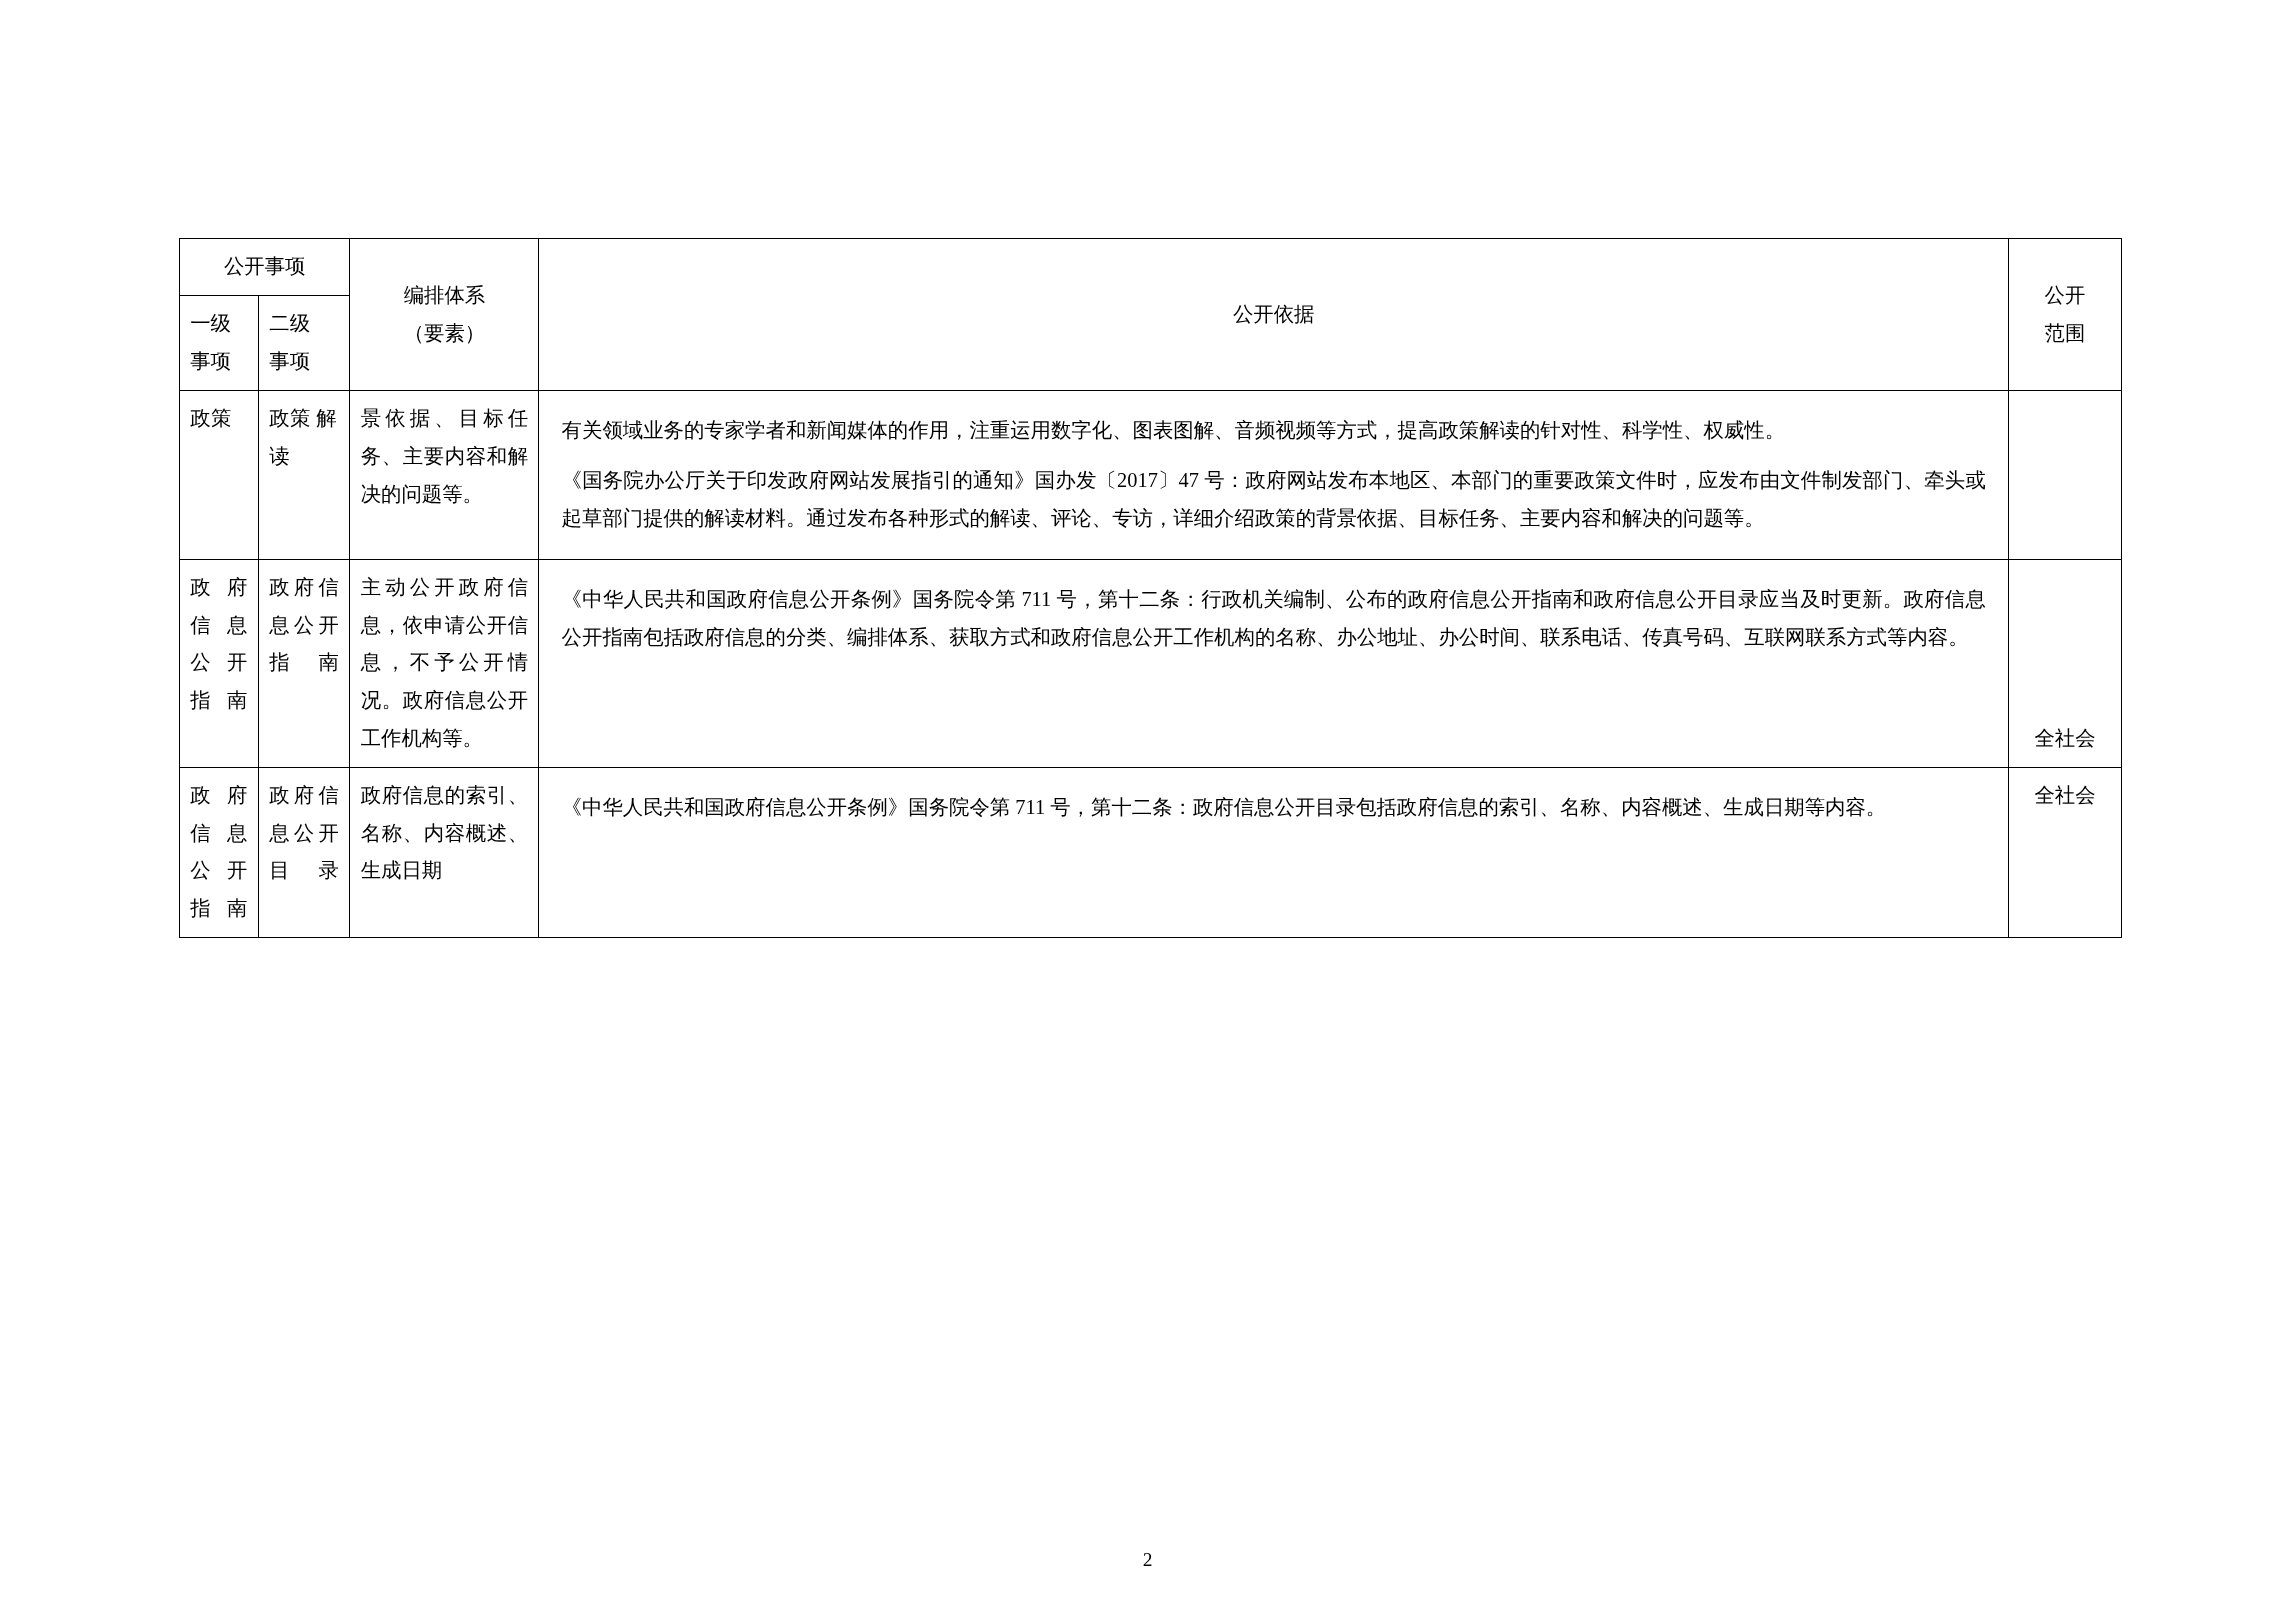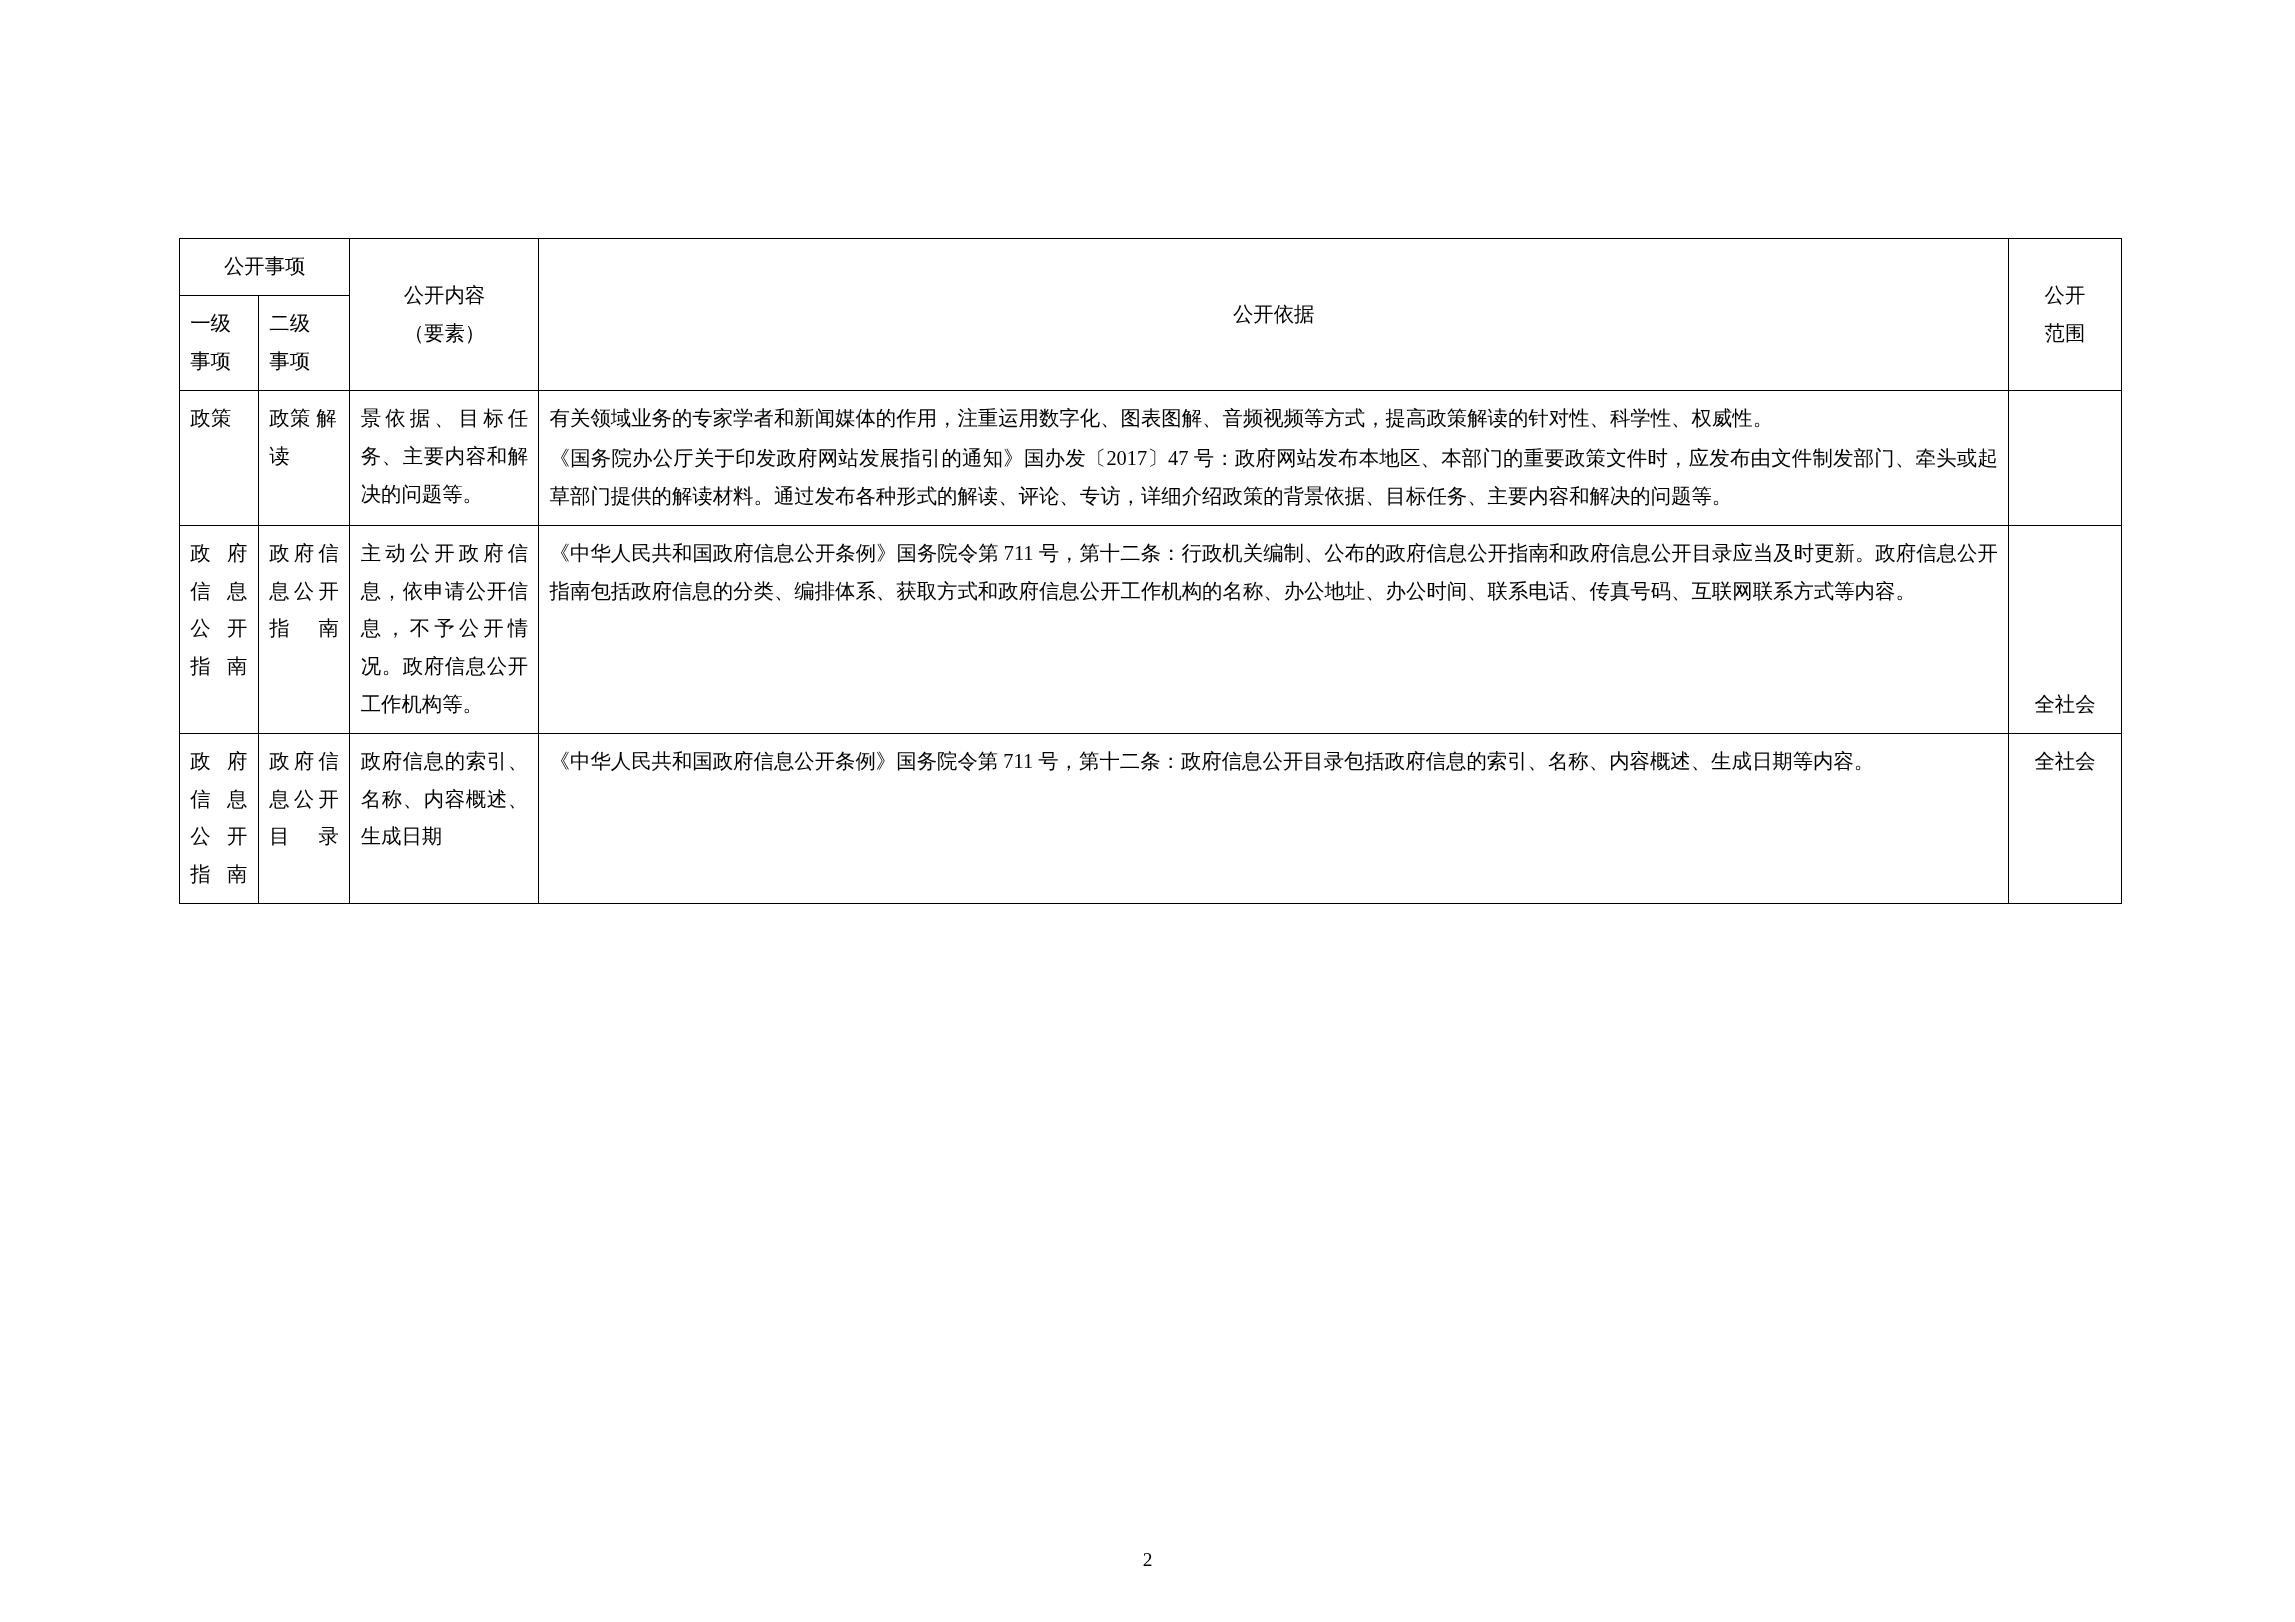--- a/index.html
+++ b/index.html
@@ -64,21 +64,21 @@
     text-align: justify;
     font-size: 20.4px;
     line-height: 1.85;
   }
   .cell-basis {
     text-align: justify;
     font-size: 20.4px;
     line-height: 1.95;
   }
   .cell-basis p {
-    margin: 0;
+    margin: 12px;
     text-indent: 0;
   }
   .cell-basis p + p {
     margin-top: 2px;
   }
   .cell-scope {
     text-align: center;
     font-size: 20.4px;
     margin-top: 36px;
   }
@@ -117,21 +117,21 @@
       <col class="col-a">
       <col class="col-b">
       <col class="col-c">
       <col class="col-d">
       <col class="col-e">
     </colgroup>
     <thead>
       <tr>
         <th class="hdr-center" colspan="2">公开事项</th>
         <th class="hdr-center" rowspan="2">
-          <div>公开内容</div>
+          <div>编排体系</div>
           <div>（要素）</div>
         </th>
         <th class="hdr-center" rowspan="2">公开依据</th>
         <th class="hdr-center" rowspan="2">
           <div>公开</div>
           <div>范围</div>
         </th>
       </tr>
       <tr>
         <th class="hdr-sub">

